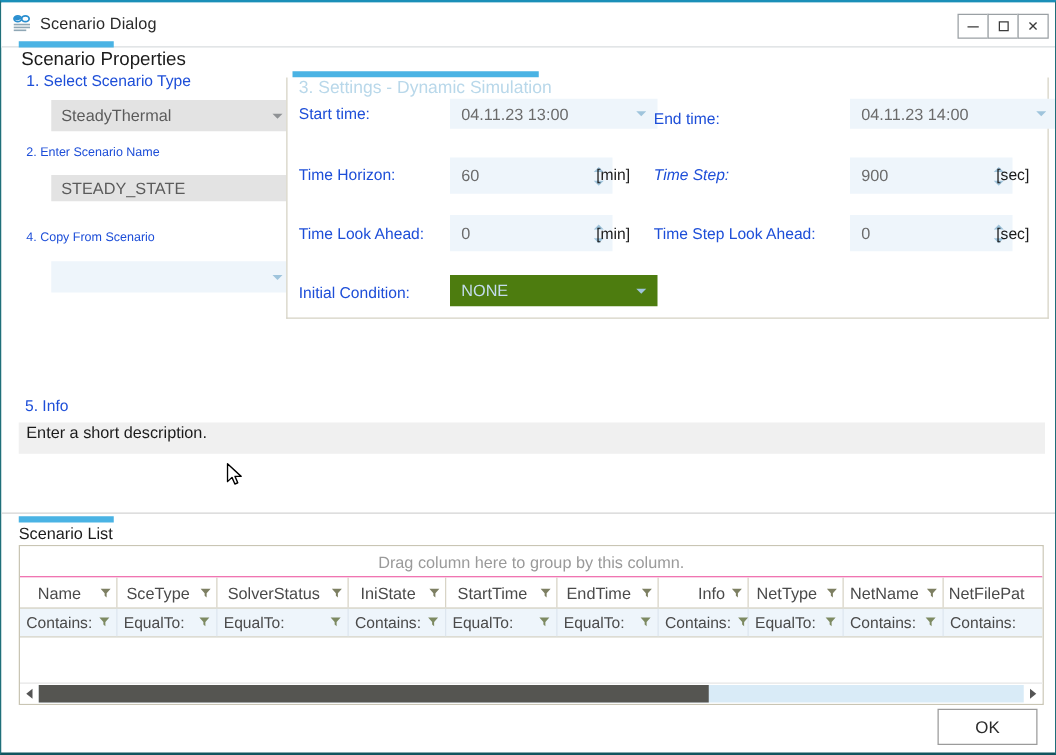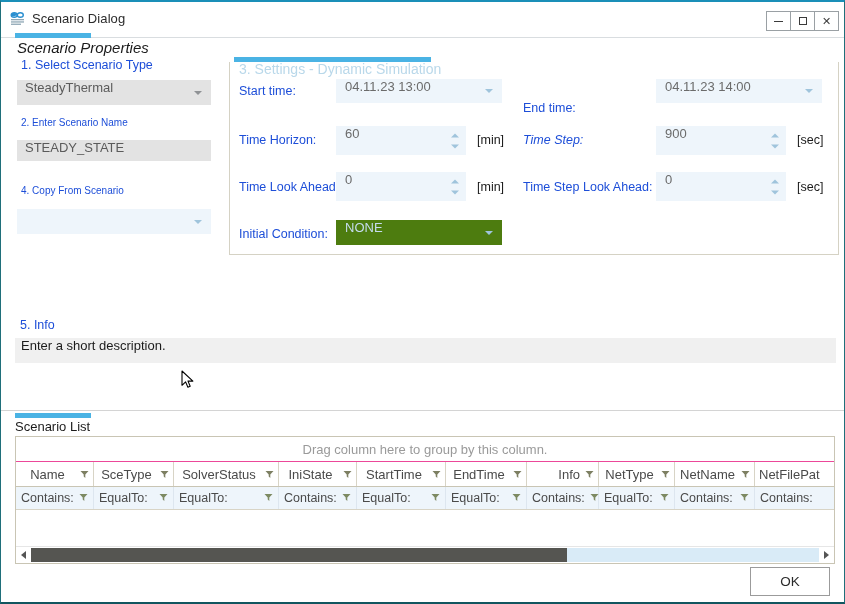--- a/index.html
+++ b/index.html
@@ -109,20 +109,22 @@
     position: absolute;
     font-size: 12.5px;
     color: #1d4ed8;
     white-space: nowrap;
   }
   .ctl {
     position: absolute;
     box-sizing: border-box;
     font-size: 13px;
     display: flex;
+    align-items: center;
+    margin-left: 24px;
   }
   .ctl-grey {
     background: #e3e3e3;
     border: none;
     color: #5b5b5b;
     padding-left: 8px;
   }
   .ctl-blue {
     background: #eef5fb;
     border: none;
@@ -424,21 +426,21 @@
   <div class="tab-accent" style="left:233px; top:55px; width:197px;"></div>
   <div class="groupbox"></div>
   <div class="group-title">3. Settings - Dynamic Simulation</div>
 
   <div class="field-label" style="left:238px; top:82px;">Start time:</div>
   <div class="ctl ctl-blue" style="left:335px; top:77px; width:166px; height:24px;">
     <span>04.11.23 13:00</span>
     <span class="arrow-dn blue"></span>
   </div>
 
-  <div class="field-label" style="left:522px; top:99px;text-align:center;">End time:</div>
+  <div class="field-label" style="left:522px; top:86px;text-align:center;">End time:</div>
   <div class="ctl ctl-blue" style="left:655px; top:77px; width:166px; height:24px;">
     <span>04.11.23 14:00</span>
     <span class="arrow-dn blue"></span>
   </div>
 
   <div class="field-label" style="left:238px; top:131px;">Time Horizon:</div>
   <div class="ctl ctl-blue" style="left:335px; top:124px; width:130px; height:29px;">
     <span>60</span>
     <span class="spin">
       <span class="up"></span>
@@ -636,14 +638,14 @@
   <div class="ok-btn">
     <span>OK</span>
   </div>
 
   <div class="cursor">
     <svg width="14" height="20" viewBox="0 0 14 20">
       <path d="M1 1 L1 15.3 L4.6 11.9 L6.9 17.2 L9.2 16.2 L7 11.1 L11.9 11.1 Z" fill="#ffffff" stroke="#000000" stroke-width="1.1" stroke-linejoin="round"></path>
     </svg>
   </div>
 
-<div class="sec-head" style="left: 16px; top: 37px; font-style: italic;">Scenario Properties</div>
+<div class="sec-head" style="left: 16px; top: 37px;">Scenario Properties</div>
   </div>
 
 </body></html>

